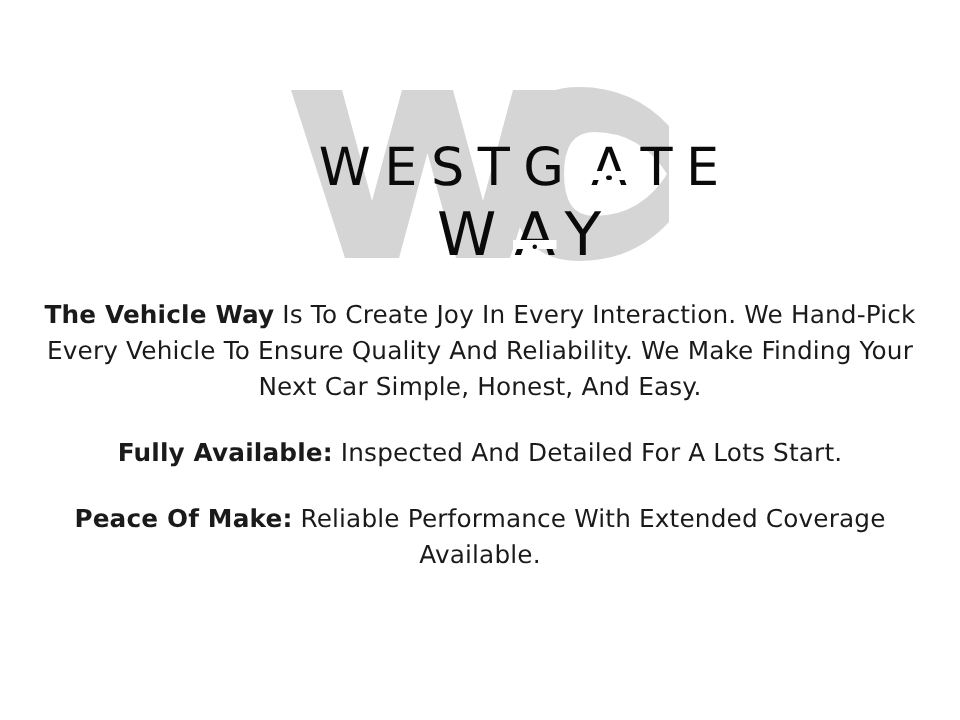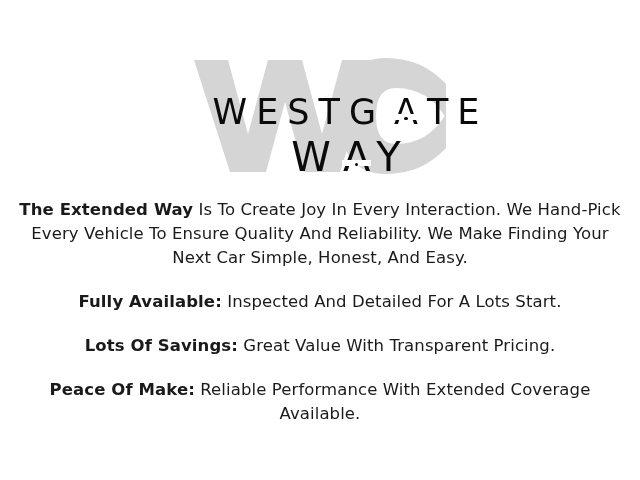--- a/index.html
+++ b/index.html
@@ -147,29 +147,26 @@
       </div>
       <div class="wm-line wm-secondary">
         <span>W</span><span class="glyph-a"><span>A</span><span class="a-bar-mask"></span><span class="a-dot"></span></span><span>Y</span>
       </div>
     </div>
   </div>
 
   <div class="copy">
 
     <p class="para">
-      <b>The Extended Way</b><span> Is To Create Joy In Every Interaction. We Hand-Pick Every Vehicle To Ensure Quality And Reliability. We Make Finding Your Next Car Simple, Honest, And Easy.</span>
+      <b>The Vehicle Way</b><span> Is To Create Joy In Every Interaction. We Hand-Pick Every Vehicle To Ensure Quality And Reliability. We Make Finding Your Next Car Simple, Honest, And Easy.</span>
     </p>
 
     <p class="para">
       <b>Fully Available:</b><span> Inspected And Detailed For A Lots Start.</span>
     </p>
 
-    <p class="para">
-      <b>Lots Of Savings:</b><span> Great Value With Transparent Pricing.</span>
-    </p>
 
     <p class="para">
       <b>Peace Of Make:</b><span> Reliable Performance With Extended Coverage Available.</span>
     </p>
 
   </div>
 </div>
 
 </body></html>

